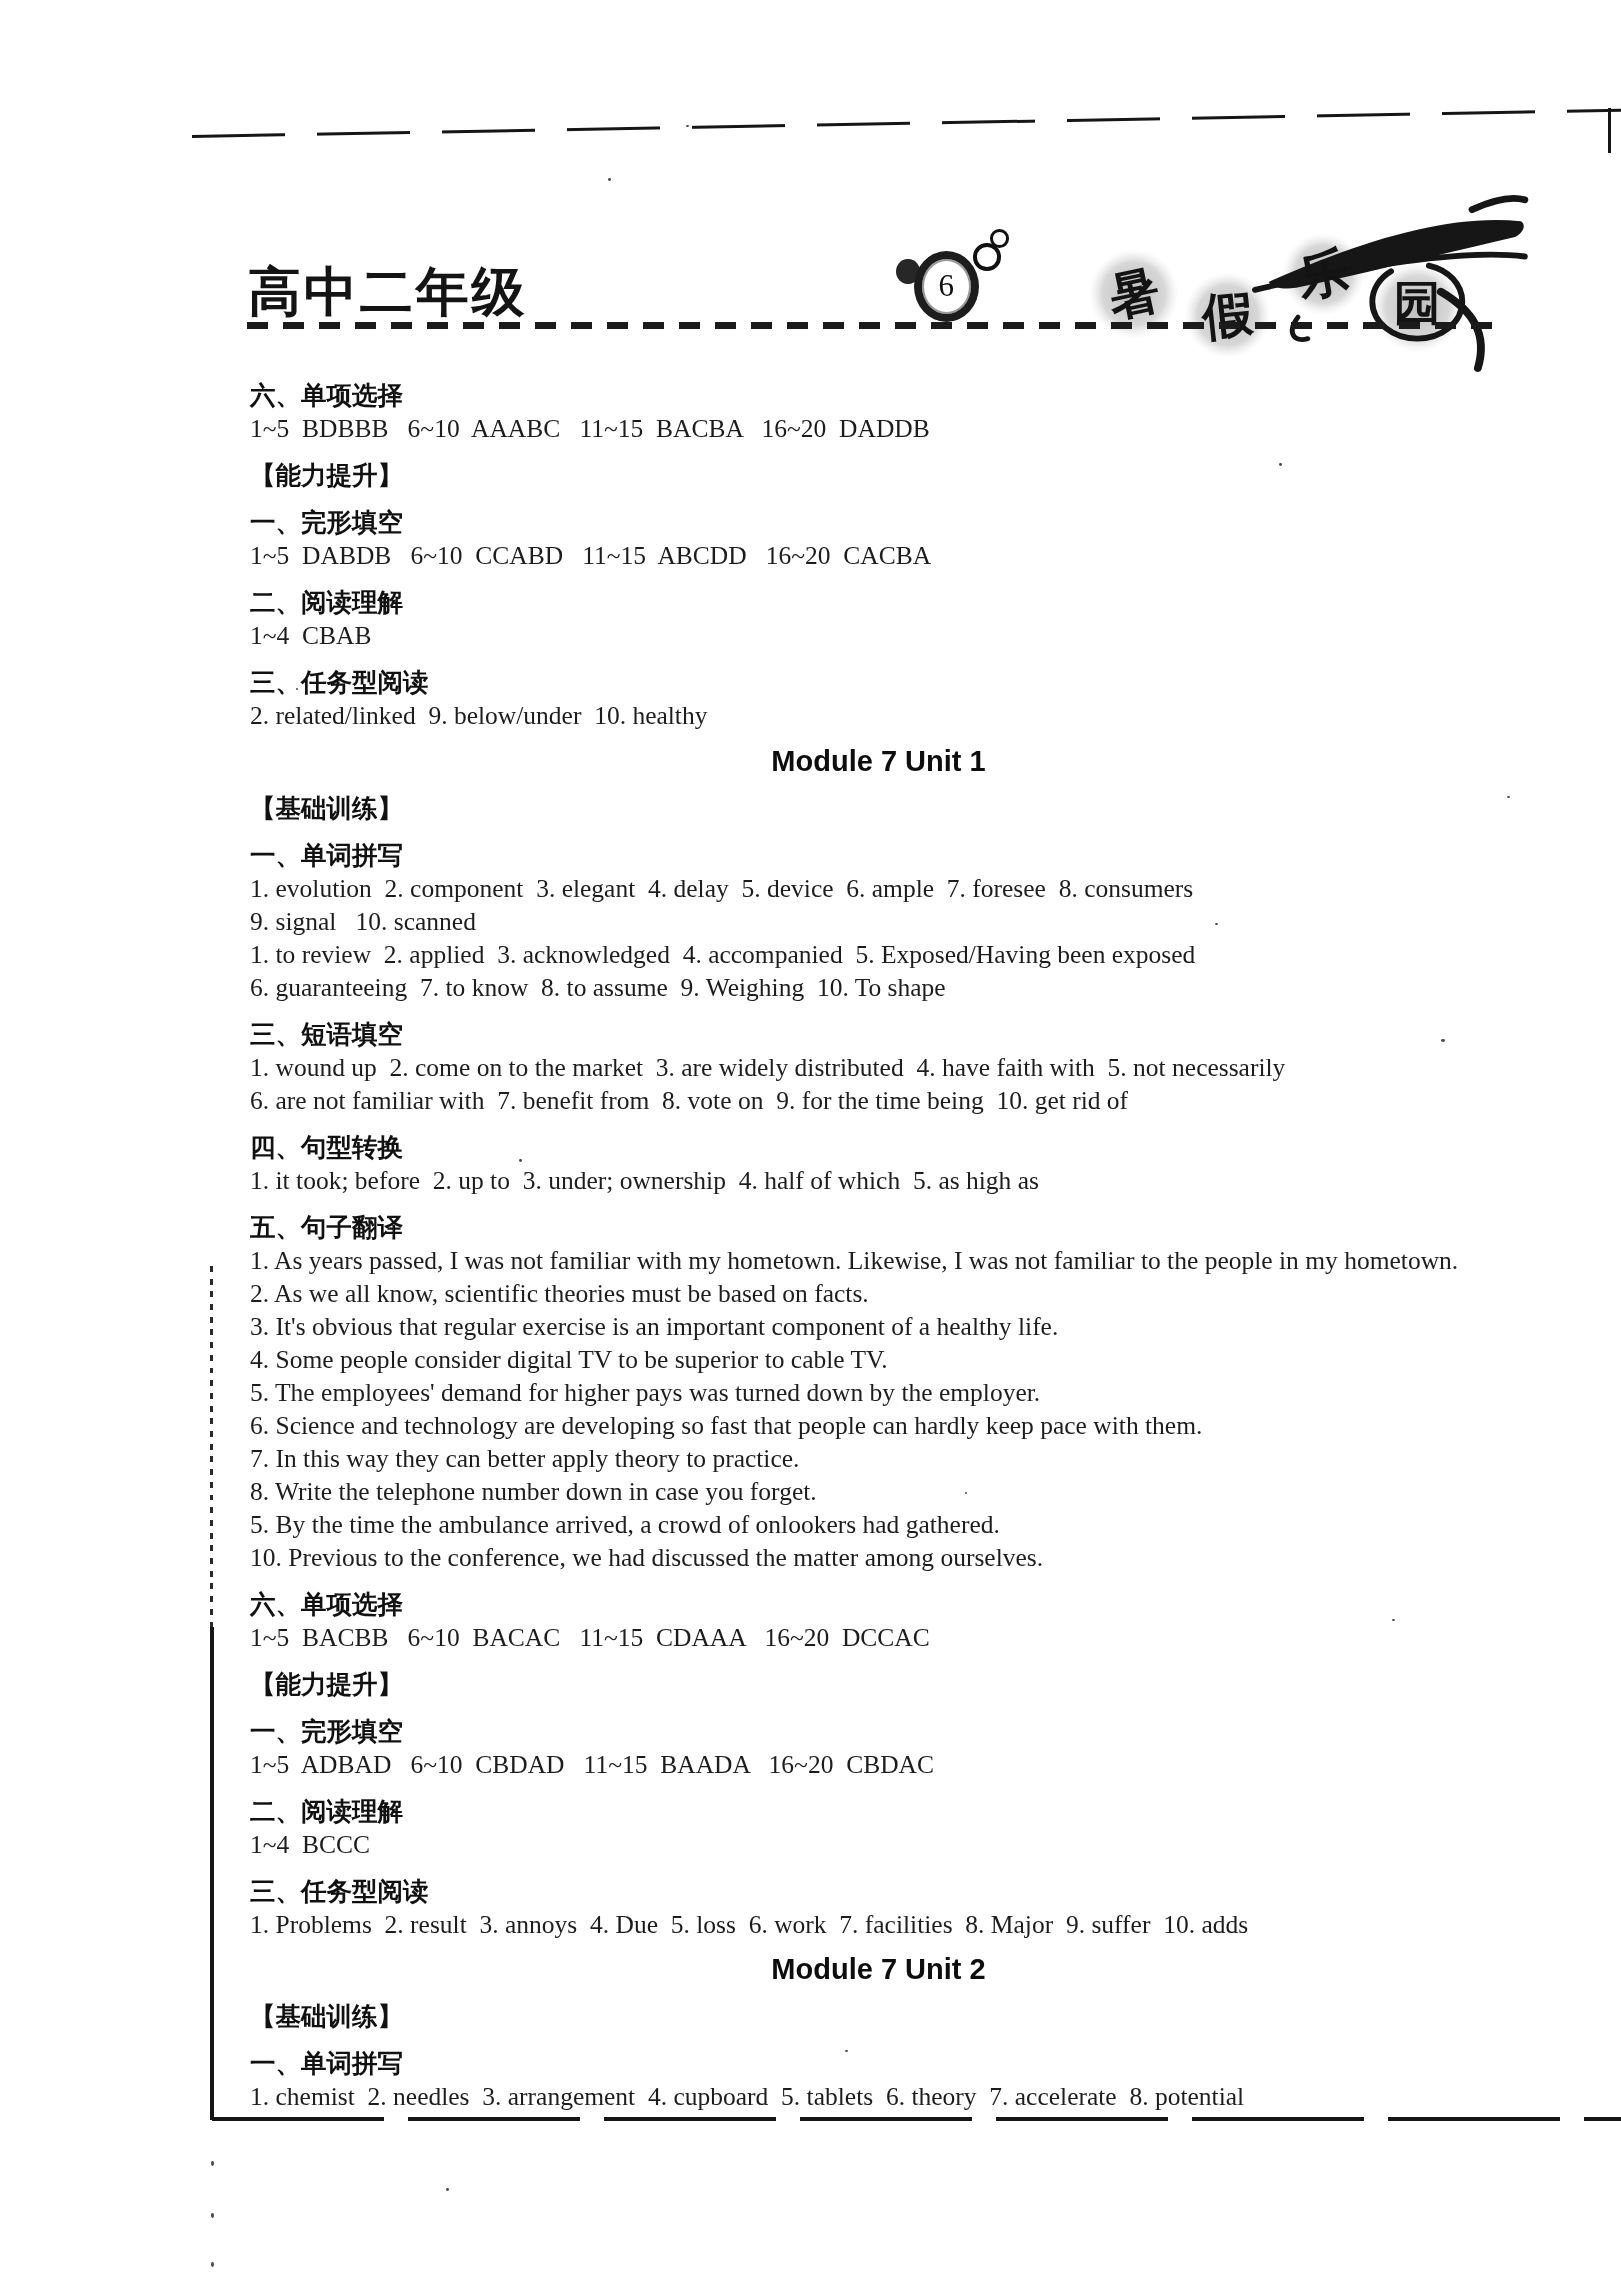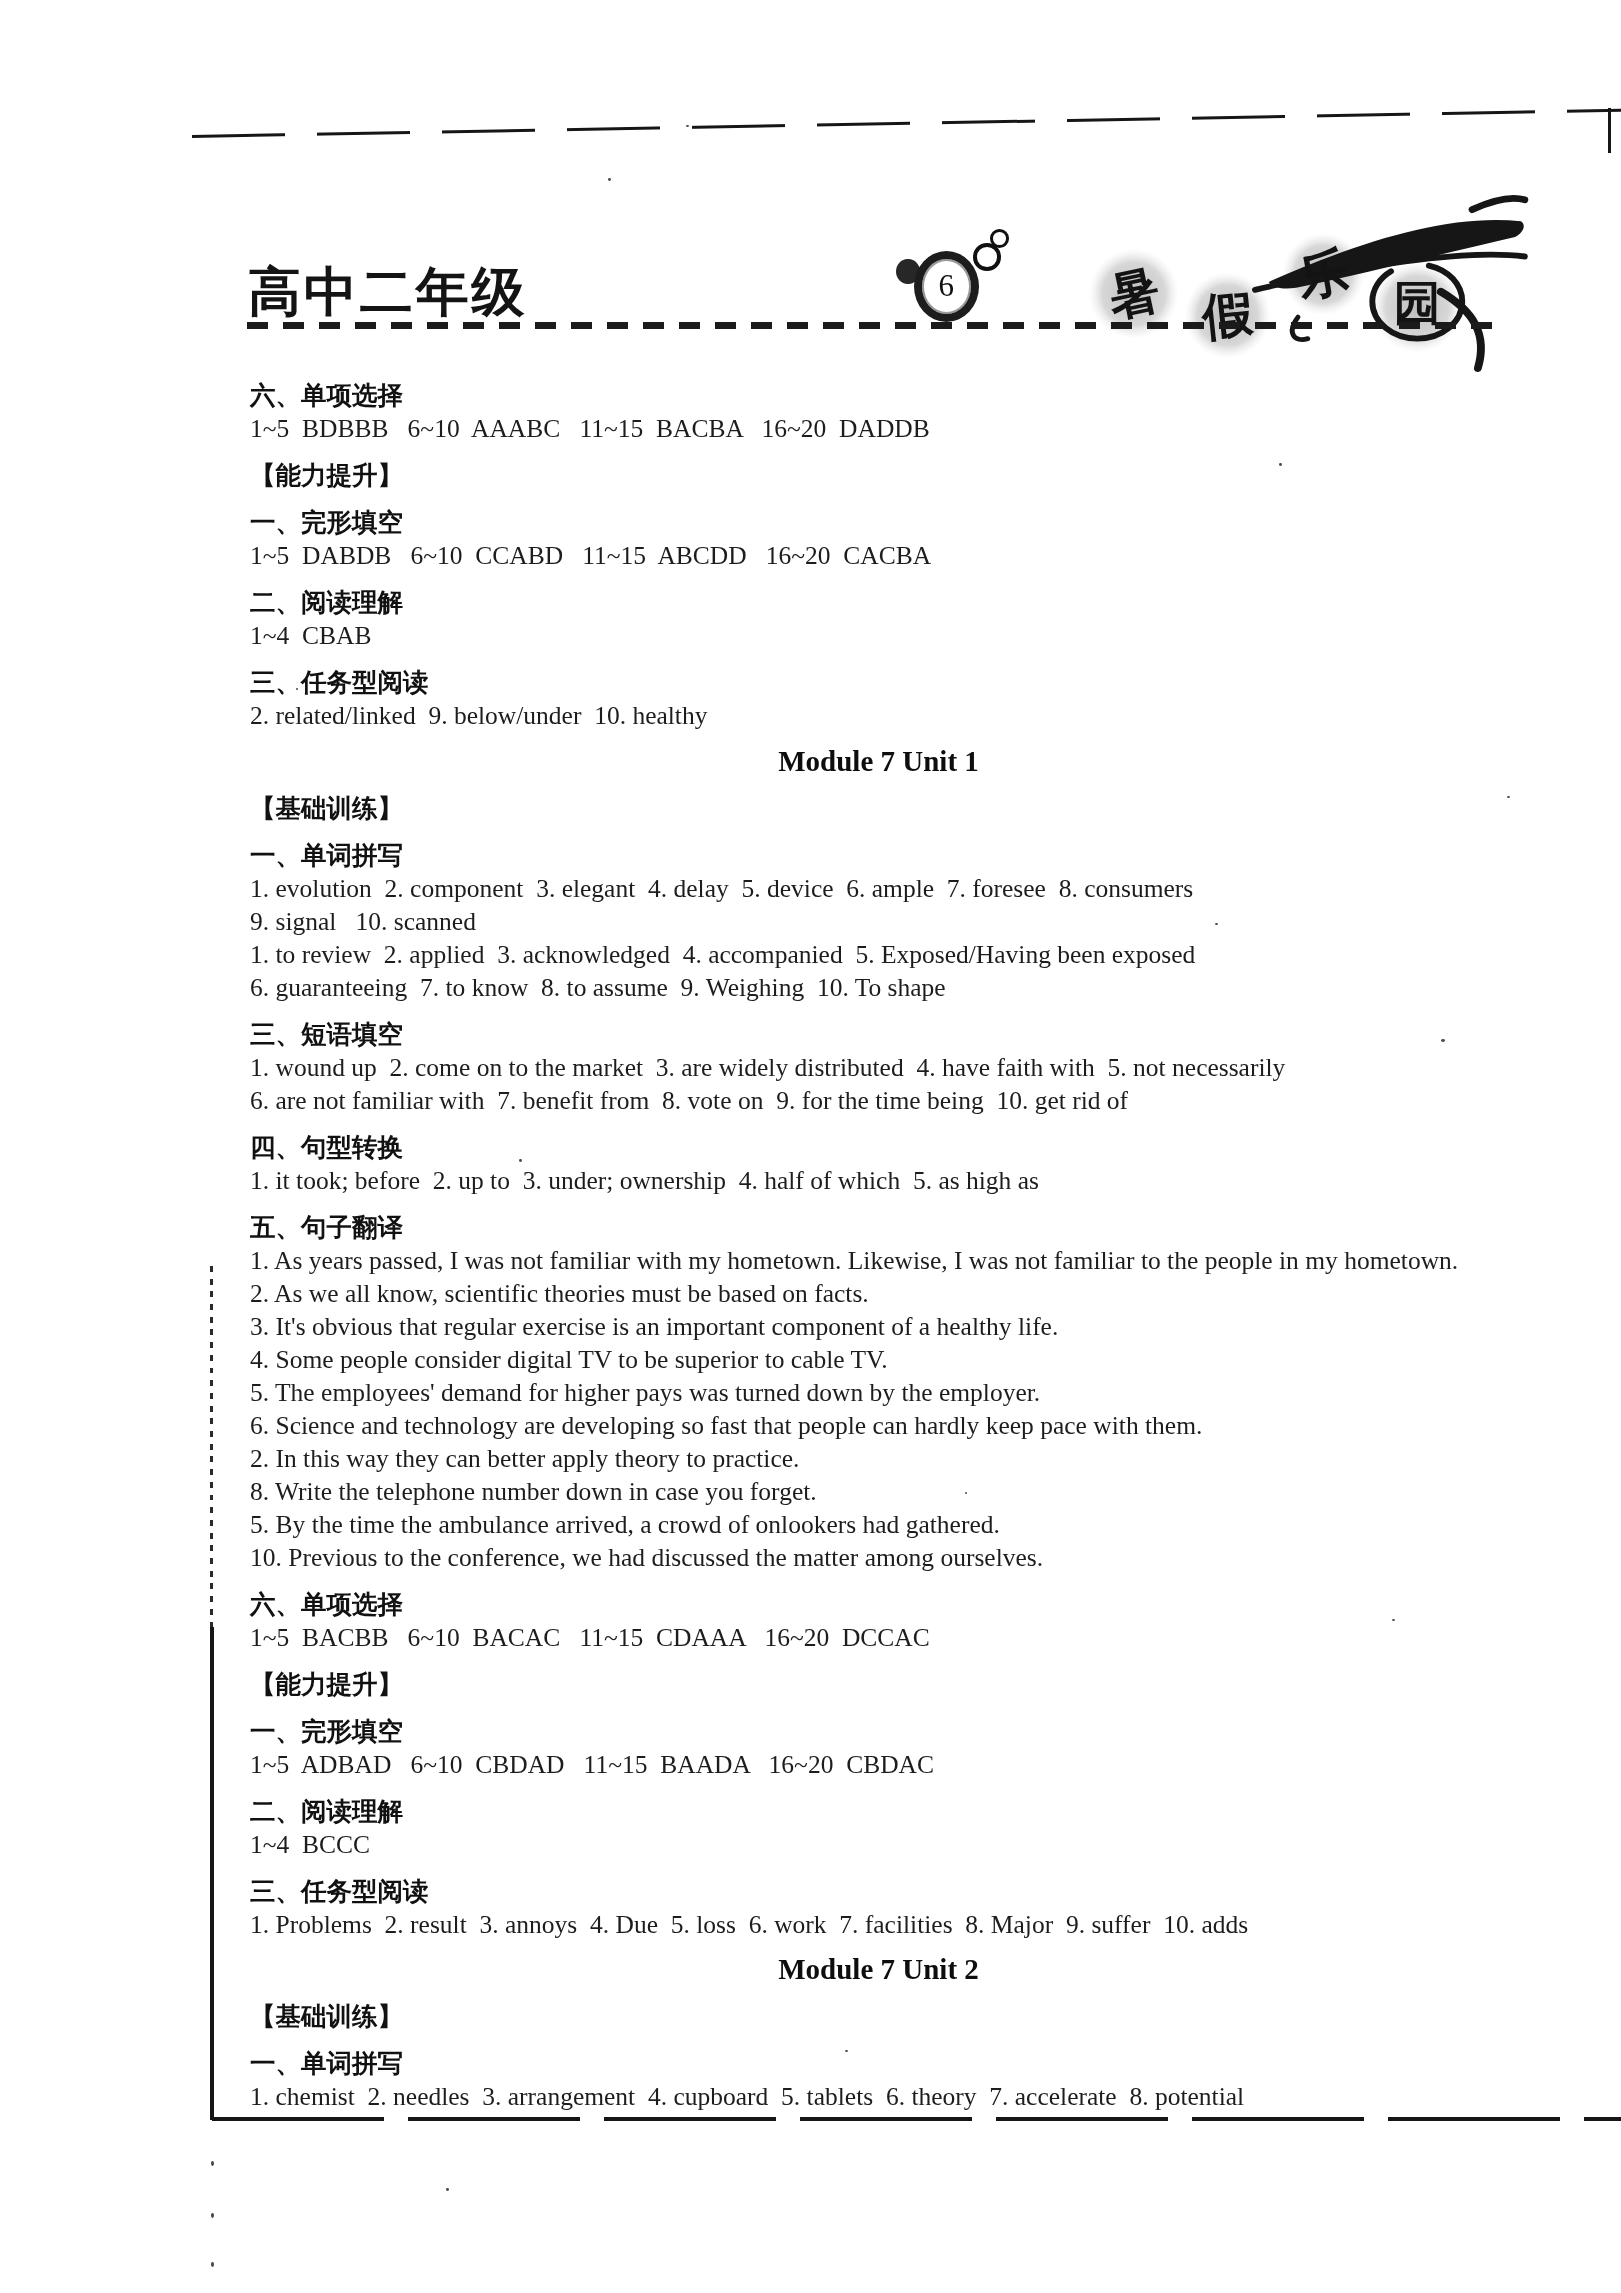--- a/index.html
+++ b/index.html
@@ -52,21 +52,21 @@
   .line{font-size:25.5px;line-height:33px;white-space:pre-wrap;color:#1d1d1d;}
   .heading,.bracket{
     font-family:"Liberation Sans","DejaVu Sans",sans-serif;
     font-weight:700;font-size:25.5px;color:#111;margin-top:14px;
   }
   .answers{font-family:"Liberation Serif","DejaVu Serif",serif;}
   .item{padding-left:41px;text-indent:-41px;}
   .title{
     text-align:center;font-weight:700;font-size:29px;line-height:33px;
     margin:12.7px 0 10.8px 0;color:#0e0e0e;
-    font-family:Liberation Serif, serif;
+    font-family:Liberation Sans, sans-serif;
   }
 </style>
 </head>
 <body>
 
 <div class="top-edge-line"></div>
 <div class="right-edge-line"></div>
 <div class="left-edge-dotted"></div>
 <div class="left-edge-solid"></div>
 <div class="bottom-edge-line"></div>
@@ -152,21 +152,21 @@
     <div class="line answers">6. are not familiar with  7. benefit from  8. vote on  9. for the time being  10. get rid of</div>
     <div class="line heading">四、句型转换</div>
     <div class="line answers">1. it took; before  2. up to  3. under; ownership  4. half of which  5. as high as</div>
     <div class="line heading">五、句子翻译</div>
     <div class="line item">1. As years passed, I was not familiar with my hometown. Likewise, I was not familiar to the people in my hometown.</div>
     <div class="line item">2. As we all know, scientific theories must be based on facts.</div>
     <div class="line item">3. It's obvious that regular exercise is an important component of a healthy life.</div>
     <div class="line item">4. Some people consider digital TV to be superior to cable TV.</div>
     <div class="line item">5. The employees' demand for higher pays was turned down by the employer.</div>
     <div class="line item">6. Science and technology are developing so fast that people can hardly keep pace with them.</div>
-    <div class="line item">2. In this way they can better apply theory to practice.</div>
+    <div class="line item">7. In this way they can better apply theory to practice.</div>
     <div class="line item">8. Write the telephone number down in case you forget.</div>
     <div class="line item">5. By the time the ambulance arrived, a crowd of onlookers had gathered.</div>
     <div class="line item">10. Previous to the conference, we had discussed the matter among ourselves.</div>
     <div class="line heading">六、单项选择</div>
     <div class="line answers">1~5  BACBB   6~10  BACAC   11~15  CDAAA   16~20  DCCAC</div>
     <div class="line bracket">【能力提升】</div>
     <div class="line heading">一、完形填空</div>
     <div class="line answers">1~5  ADBAD   6~10  CBDAD   11~15  BAADA   16~20  CBDAC</div>
     <div class="line heading">二、阅读理解</div>
     <div class="line answers">1~4  BCCC</div>

